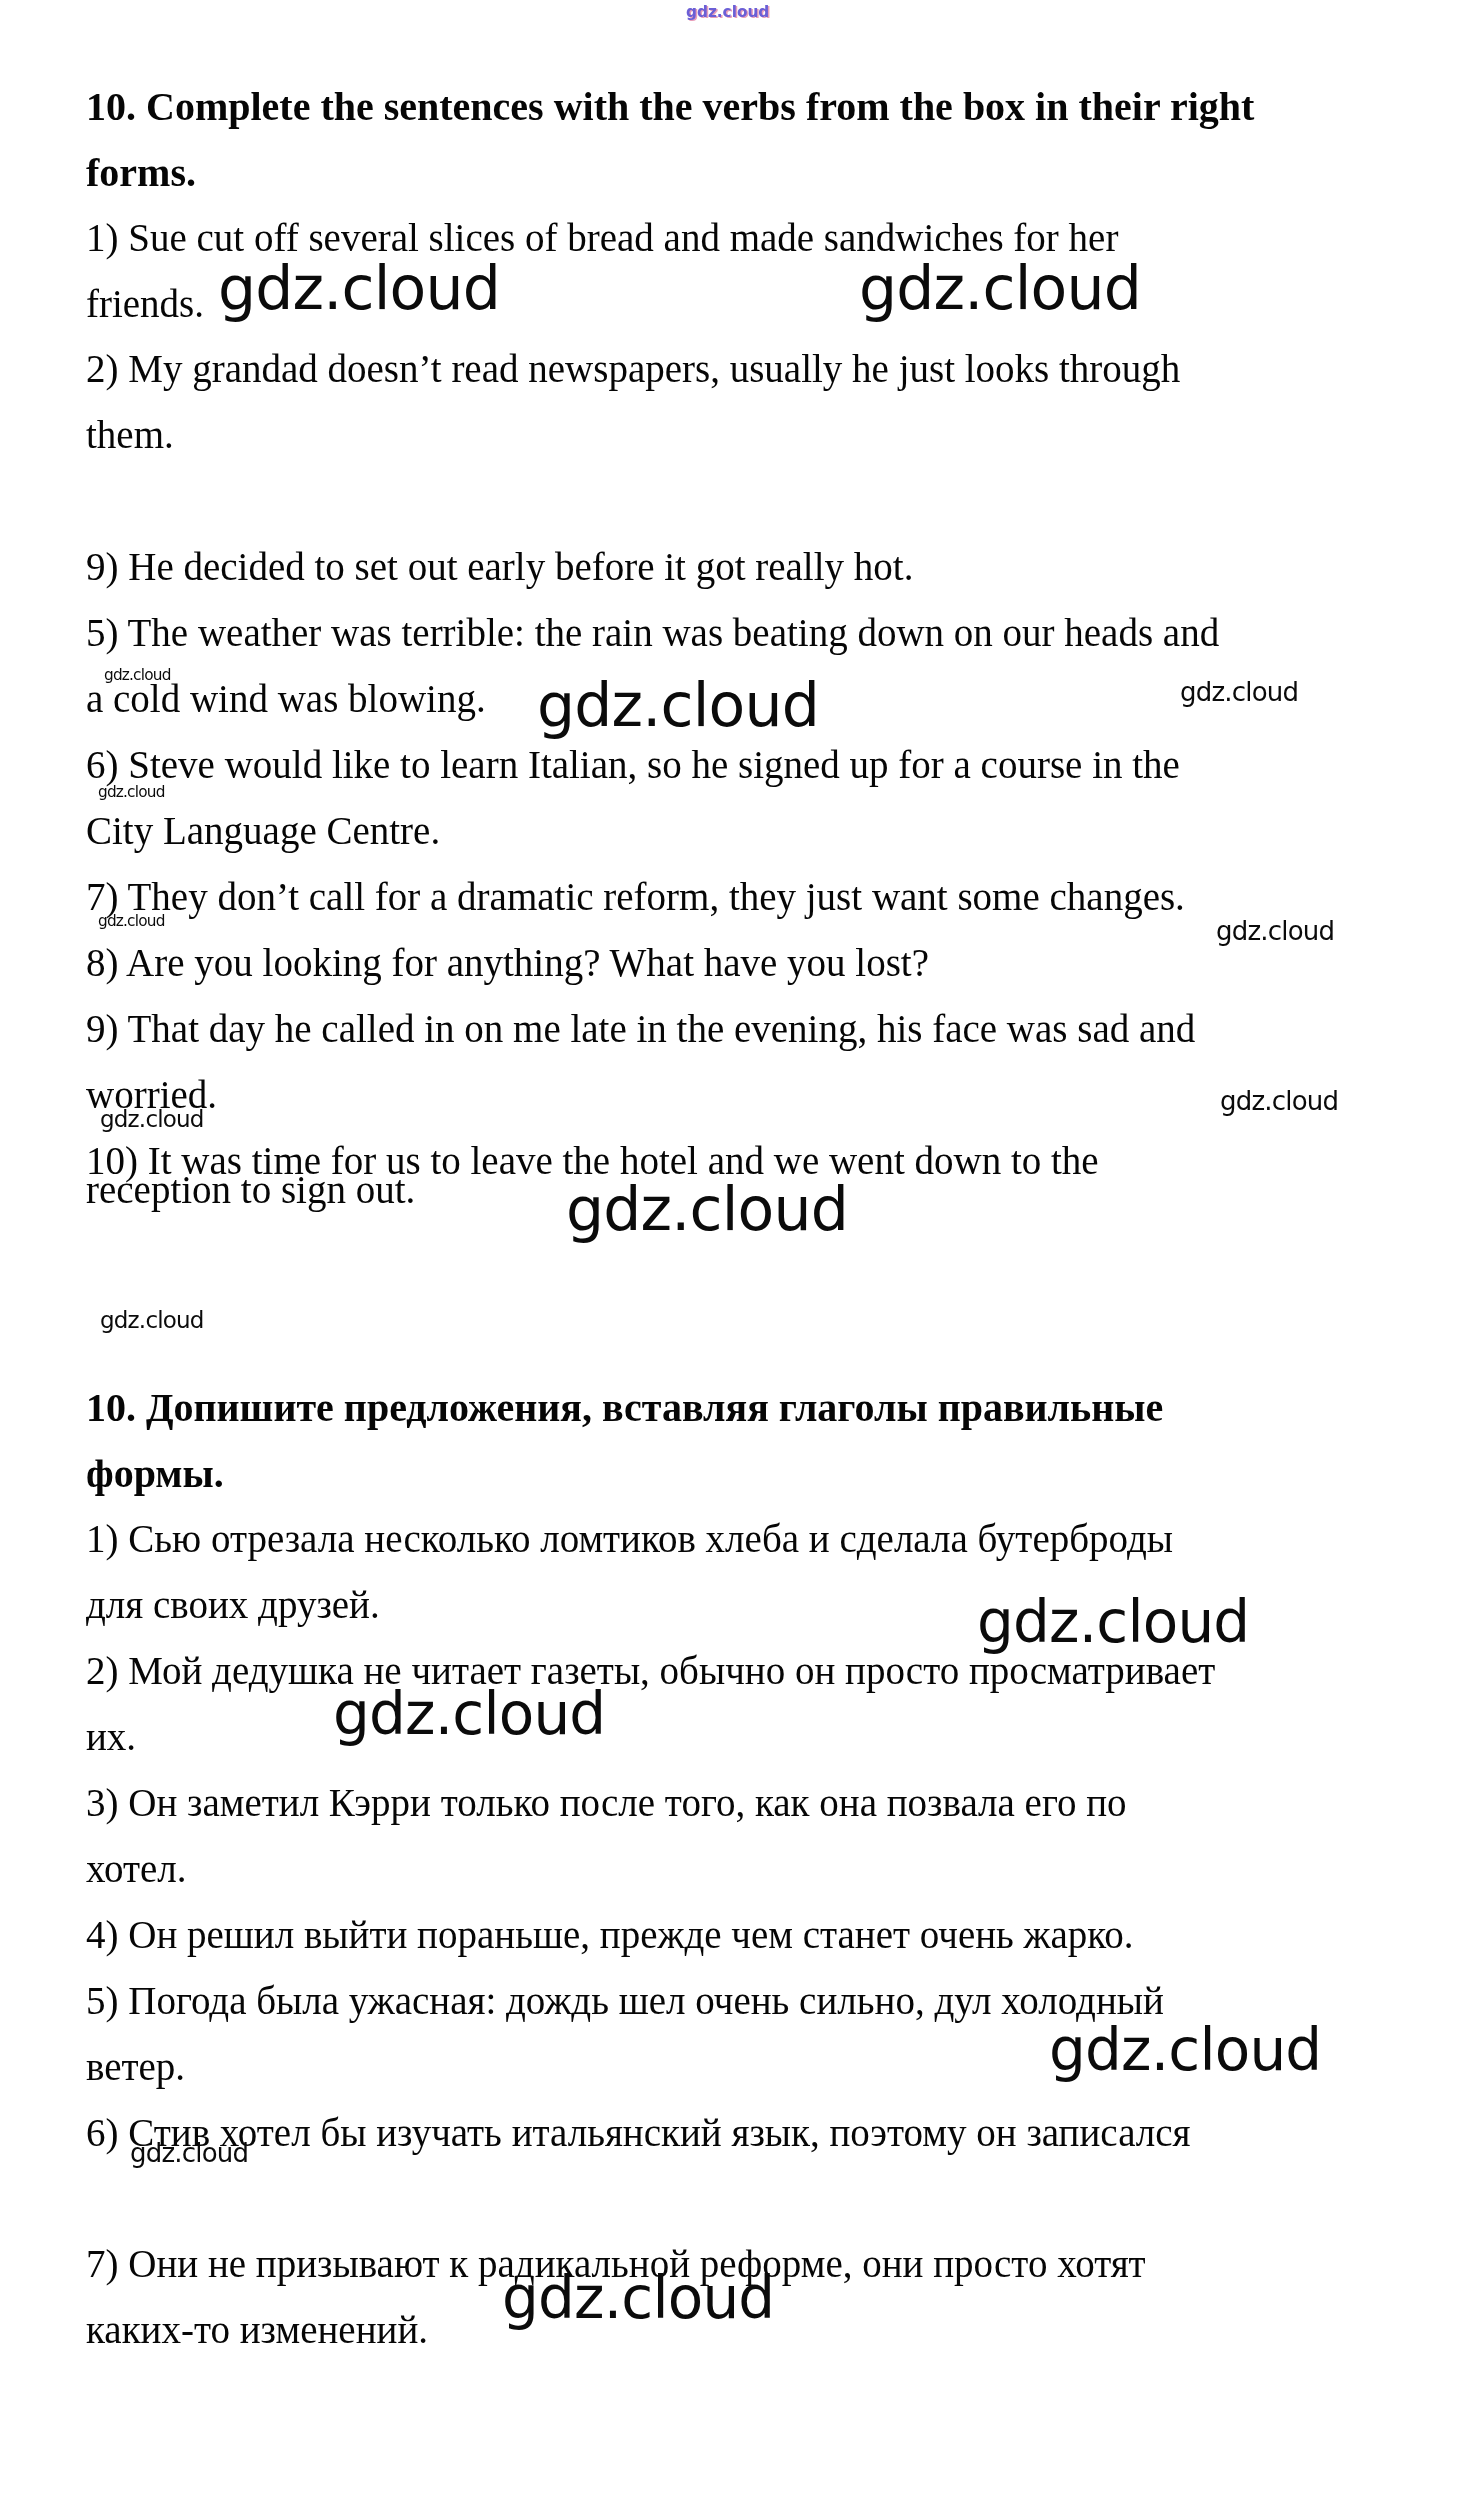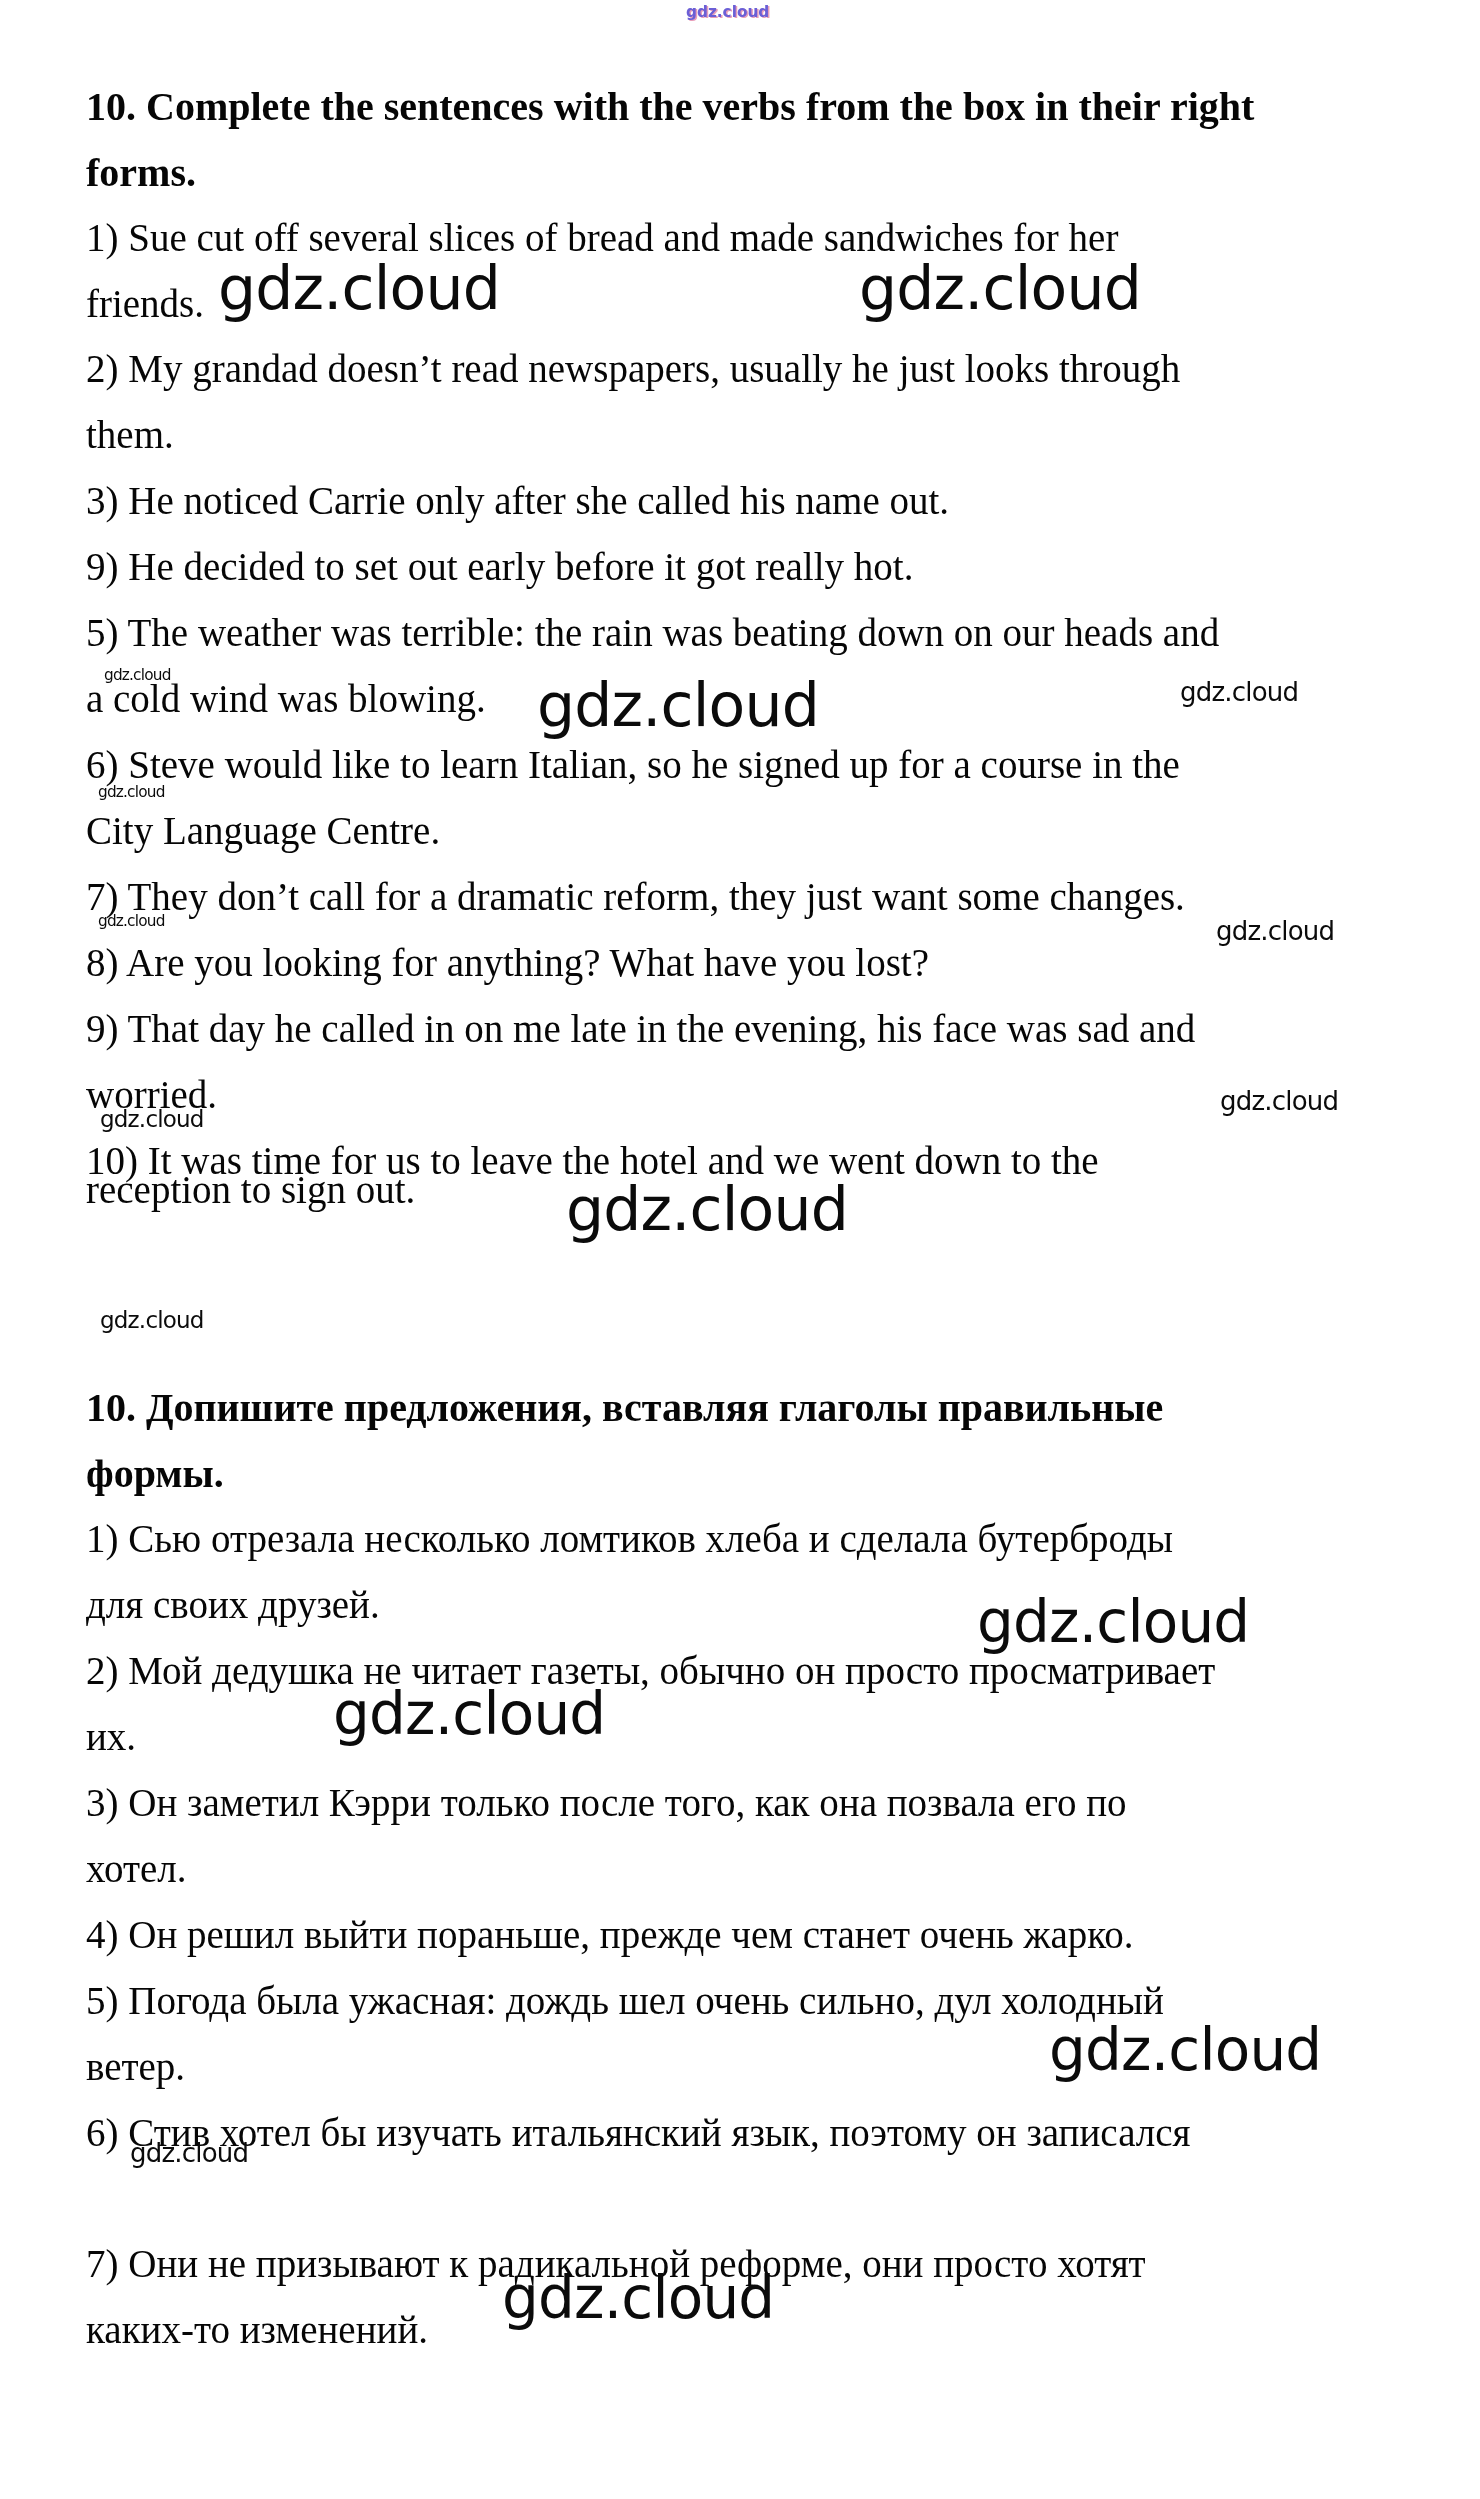--- a/index.html
+++ b/index.html
@@ -48,21 +48,20 @@
 
   <div class="wm wm-top" style="left:686px; top:4.6px; font-size:15.3px;">gdz.cloud</div>
 
   <div class="line bold" style="top:83px;">10. Complete the sentences with the verbs from the box in their right</div>
   <div class="line bold" style="top:149px;">forms.</div>
 
   <div class="line" style="top:215px;">1) Sue cut off several slices of bread and made sandwiches for her</div>
   <div class="line" style="top:281px;">friends.</div>
   <div class="line" style="top:346px;">2) My grandad doesn’t read newspapers, usually he just looks through</div>
   <div class="line" style="top:412px;">them.</div>
-  <div class="line" style="top:478px;">3) He noticed Carrie only after she called his name out.</div>
   <div class="line" style="top:544px;">9) He decided to set out early before it got really hot.</div>
   <div class="line" style="top:610px;">5) The weather was terrible: the rain was beating down on our heads and</div>
   <div class="line" style="top:676px;">a cold wind was blowing.</div>
   <div class="line" style="top:742px;">6) Steve would like to learn Italian, so he signed up for a course in the</div>
   <div class="line" style="top:808px;">City Language Centre.</div>
   <div class="line" style="top:874px;">7) They don’t call for a dramatic reform, they just want some changes.</div>
   <div class="line" style="top:940px;">8) Are you looking for anything? What have you lost?</div>
   <div class="line" style="top:1006px;">9) That day he called in on me late in the evening, his face was sad and</div>
   <div class="line" style="top:1072px;">worried.</div>
   <div class="line" style="top:1138px;">10) It was time for us to leave the hotel and we went down to the</div>

